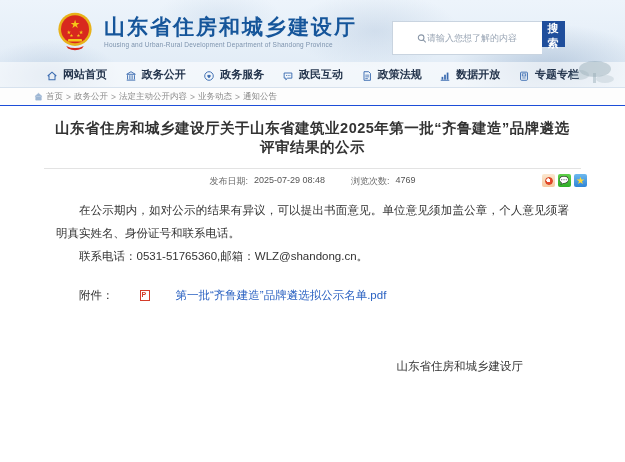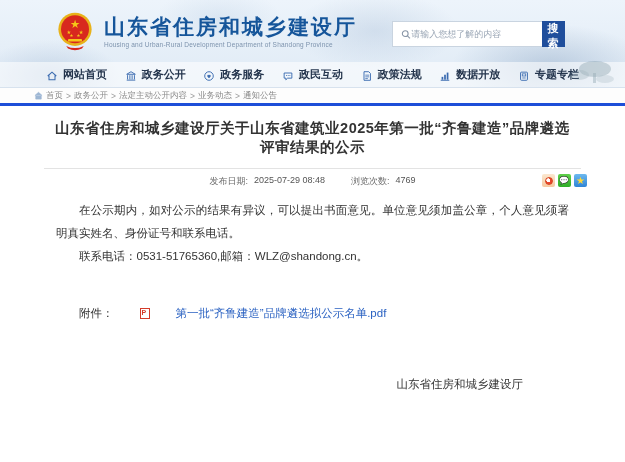--- a/index.html
+++ b/index.html
@@ -19,22 +19,22 @@
       radial-gradient(ellipse 90px 40px at 35% 20%, rgba(170,195,220,0.25), transparent 70%),
       linear-gradient(180deg,#edf4fb 0%,#dfeaf5 100%);
   }
   .banner-top { height:62px; display:flex; align-items:center; padding-left:54px; position:relative; }
   .logo-wrap { width:42px; height:42px; flex:0 0 42px; }
   .brand { margin-left:8px; }
   .brand-title { font-size:21px; font-weight:bold; color:#15559a; letter-spacing:2px; line-height:24px; }
   .brand-sub { font-size:6.5px; color:#7d93ad; margin-top:2px; letter-spacing:0.2px; }
   .search-area { position:absolute; right:60px; top:21px; display:flex; height:26px; }
   .search-box {
-    width:150px; height:26px; background:#fff; border:1px solid #c9d4e0; border-right:none;
-    display:flex; align-items:center; padding:0 8px;
+    width:150px; height:34px; background:#fff; border:1px solid #c9d4e0; border-right:none;
+    display:flex; align-items:center; padding:0 24px;
   }
   .search-box input {
     border:none; outline:none; font-size:9px; color:#333; width:100%;
     font-family:"Liberation Sans","DejaVu Sans",sans-serif; background:transparent;
   }
   .search-box input::placeholder { color:#9aa6b5; }
   .search-btn {
     width:23px; height:26px; background:#1f4e9c; color:#fff; font-size:11px; font-weight:bold;
     border:none; cursor:pointer; letter-spacing:1px;
     font-family:"Liberation Sans","DejaVu Sans",sans-serif;
@@ -47,21 +47,21 @@
     display:flex; align-items:center; justify-content:space-between;
     padding:0 46px; border-bottom:1px solid #d7e2ee;
   }
   .nav-item { display:flex; align-items:flex-end; gap:5px; cursor:pointer; }
   .nav-item svg { width:12px; height:12px; display:block; }
   .nav-label { font-size:11px; color:#24354d; font-weight:bold; white-space:nowrap; }
 
   
   .breadcrumb {
     height:18px; display:flex; align-items:center; padding-left:34px; gap:3px;
-    background:#fdfdfd; border-bottom:3px solid #1d4ed8;
+    background:#fdfdfd; border-bottom:1px solid #1d4ed8;
   }
   .crumb-home-icon { width:9px; height:9px; }
   .crumb { font-size:8.5px; color:#8a8a8a; cursor:pointer; }
   .crumb-sep { font-size:8.5px; color:#9b9b9b; }
 
   
   .article { padding-top:13px; }
   .article-title {
     text-align:center; font-size:14.5px; font-weight:700; color:#333;
     padding:0 48px; letter-spacing:0.5px;
@@ -77,21 +77,21 @@
   .share-weibo .dot { width:8px; height:8px; border-radius:50%; background:radial-gradient(circle at 35% 35%, #fff 0 2px, #e6462e 2px 100%); border:1px solid #d8431f; }
   .share-wechat { background:linear-gradient(180deg,#5fd04a,#2fae28); }
   .share-wechat .bub { color:#fff; font-size:8px; line-height:8px; }
   .share-qzone { background:linear-gradient(180deg,#6db9ef,#2f84d6); }
   .share-qzone .star { color:#ffd737; font-size:10px; line-height:10px; }
 
   .article-body { padding:6px 56px 0 56px; }
   .article-body p {
     font-size:11.5px; color:#333; line-height:23px; text-indent:2em; text-align:justify;
   }
-  .attachment-row { margin-top:38px; padding-left:23px; font-size:11.5px; display:flex; align-items:center;gap:24px; }
+  .attachment-row { margin-top:20px; padding-left:23px; font-size:11.5px; display:flex; align-items:center;gap:24px; }
   .attach-label { color:#333; }
   .pdf-icon {
     display:inline-block; width:10px; height:11px; margin:0 2px; position:relative;
     background:#fff; border:1px solid #d43c2a;
   }
   .pdf-icon::after {
     content:"P"; position:absolute; left:1px; top:0; font-size:7px; color:#d43c2a; font-weight:bold;
   }
   .attach-link { color:#2b62c2; text-decoration:none; cursor:pointer; }
 

